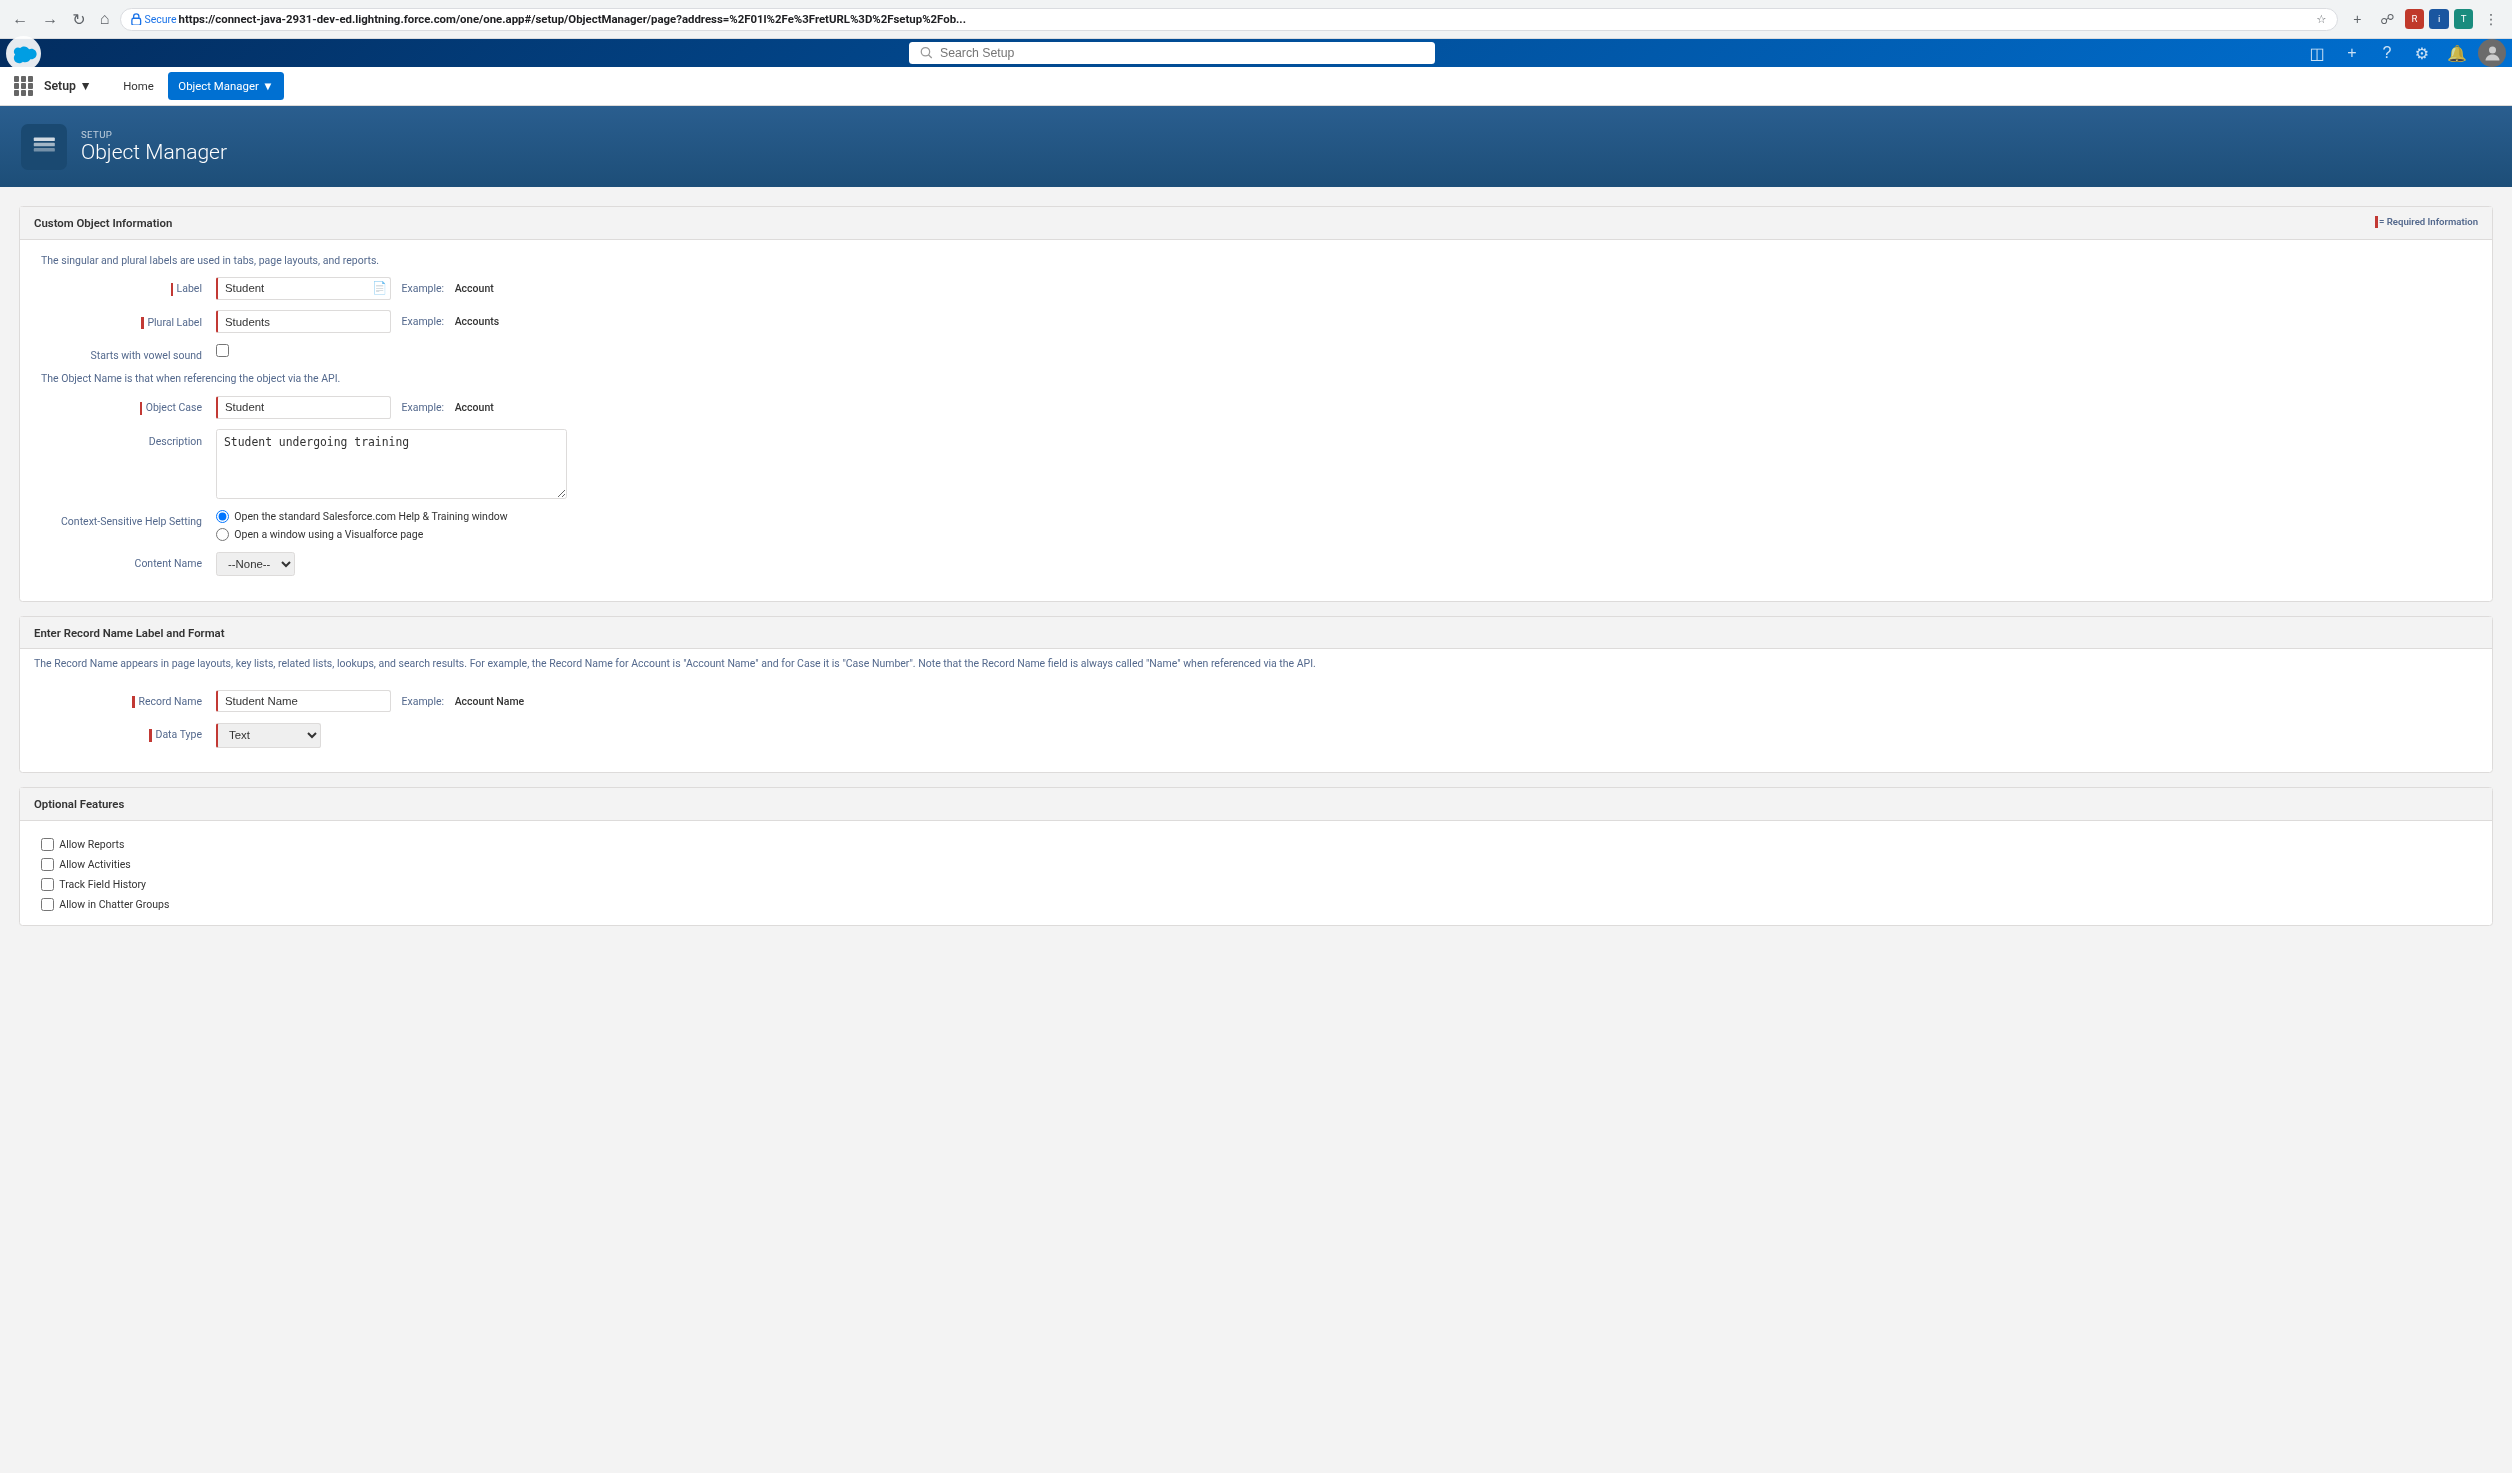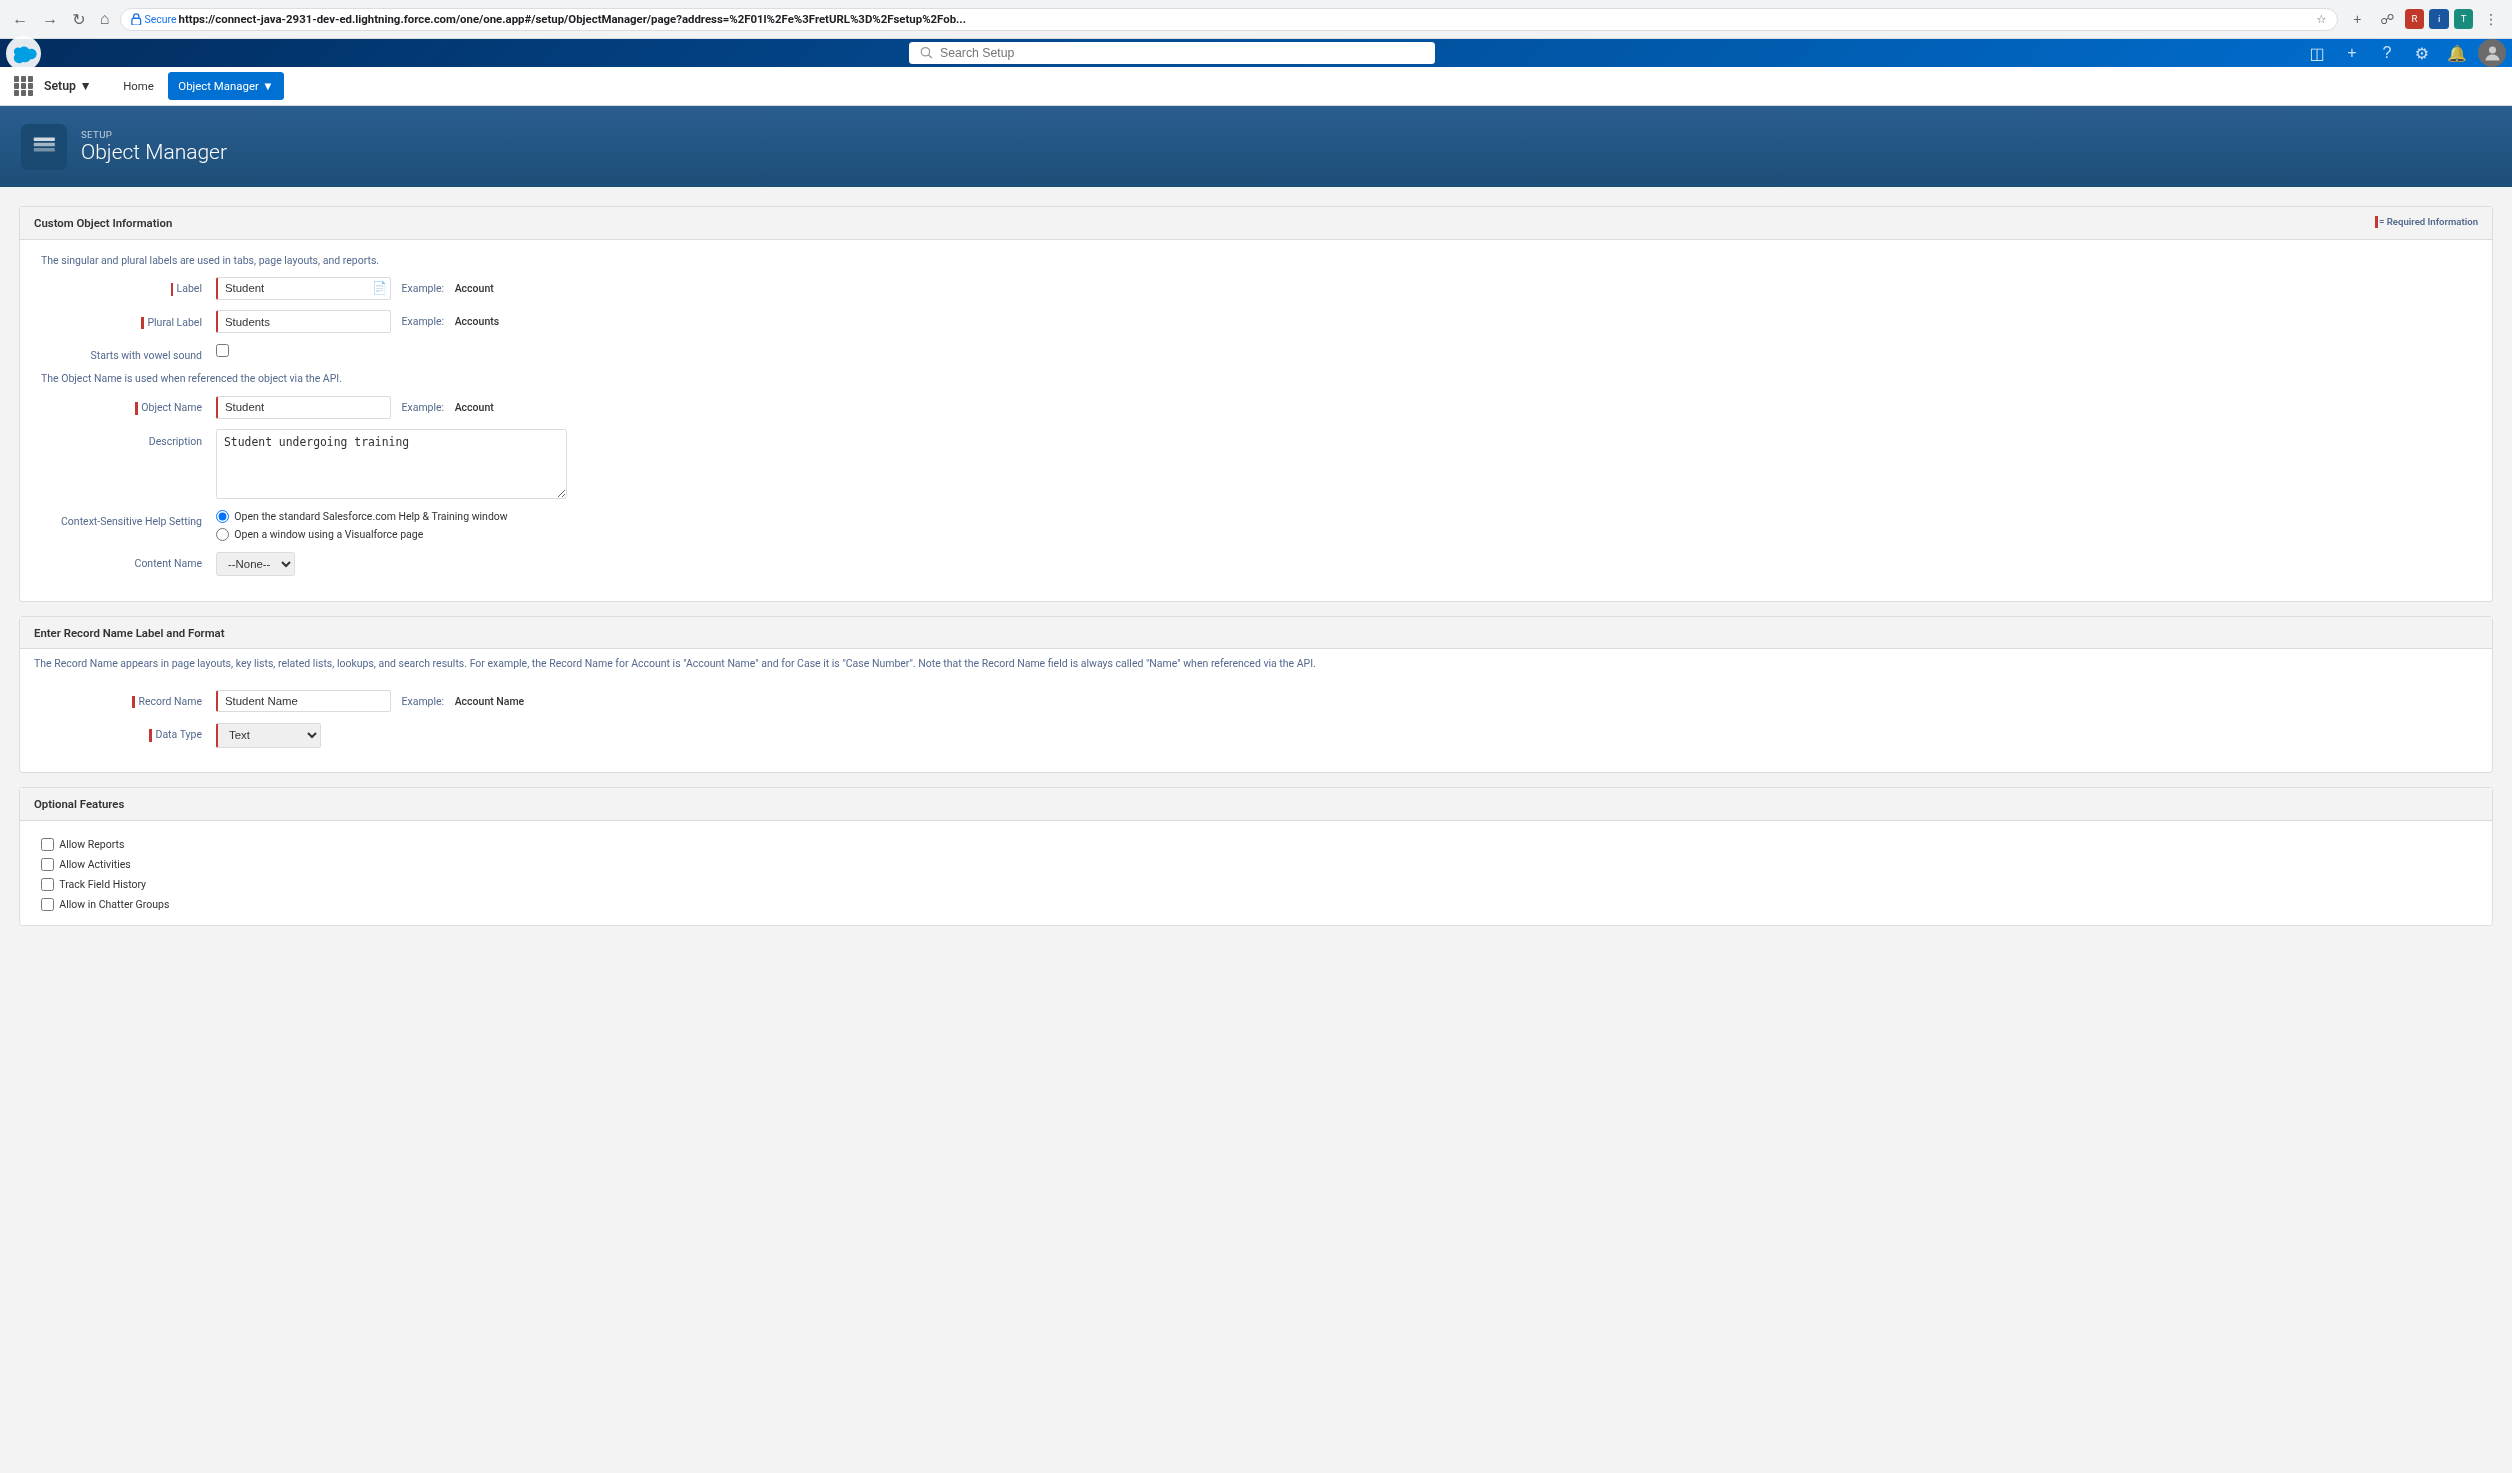--- a/index.html
+++ b/index.html
@@ -258,24 +258,24 @@
         </div>
       </div>
 
       <div class="form-row">
         <div class="form-label">Starts with vowel sound</div>
         <div class="form-field">
           <input type="checkbox" style="">
         </div>
       </div>
 
-      <p class="info-text" style="margin-top:7px;">The Object Name is used when referenced the object via the API.</p>
-
-      <div class="form-row">
-        <div class="form-label required">Object Name</div>
+      <p class="info-text" style="margin-top:7px;">The Object Name is that when referencing the object via the API.</p>
+
+      <div class="form-row">
+        <div class="form-label required">Object Case</div>
         <div class="form-field">
           <input type="text" class="form-input" value="Student" style="">
           <span class="example-text">Example:</span>
           <span class="example-val">Account</span>
         </div>
       </div>
 
       <div class="form-row">
         <div class="form-label">Description</div>
         <div class="form-field">

